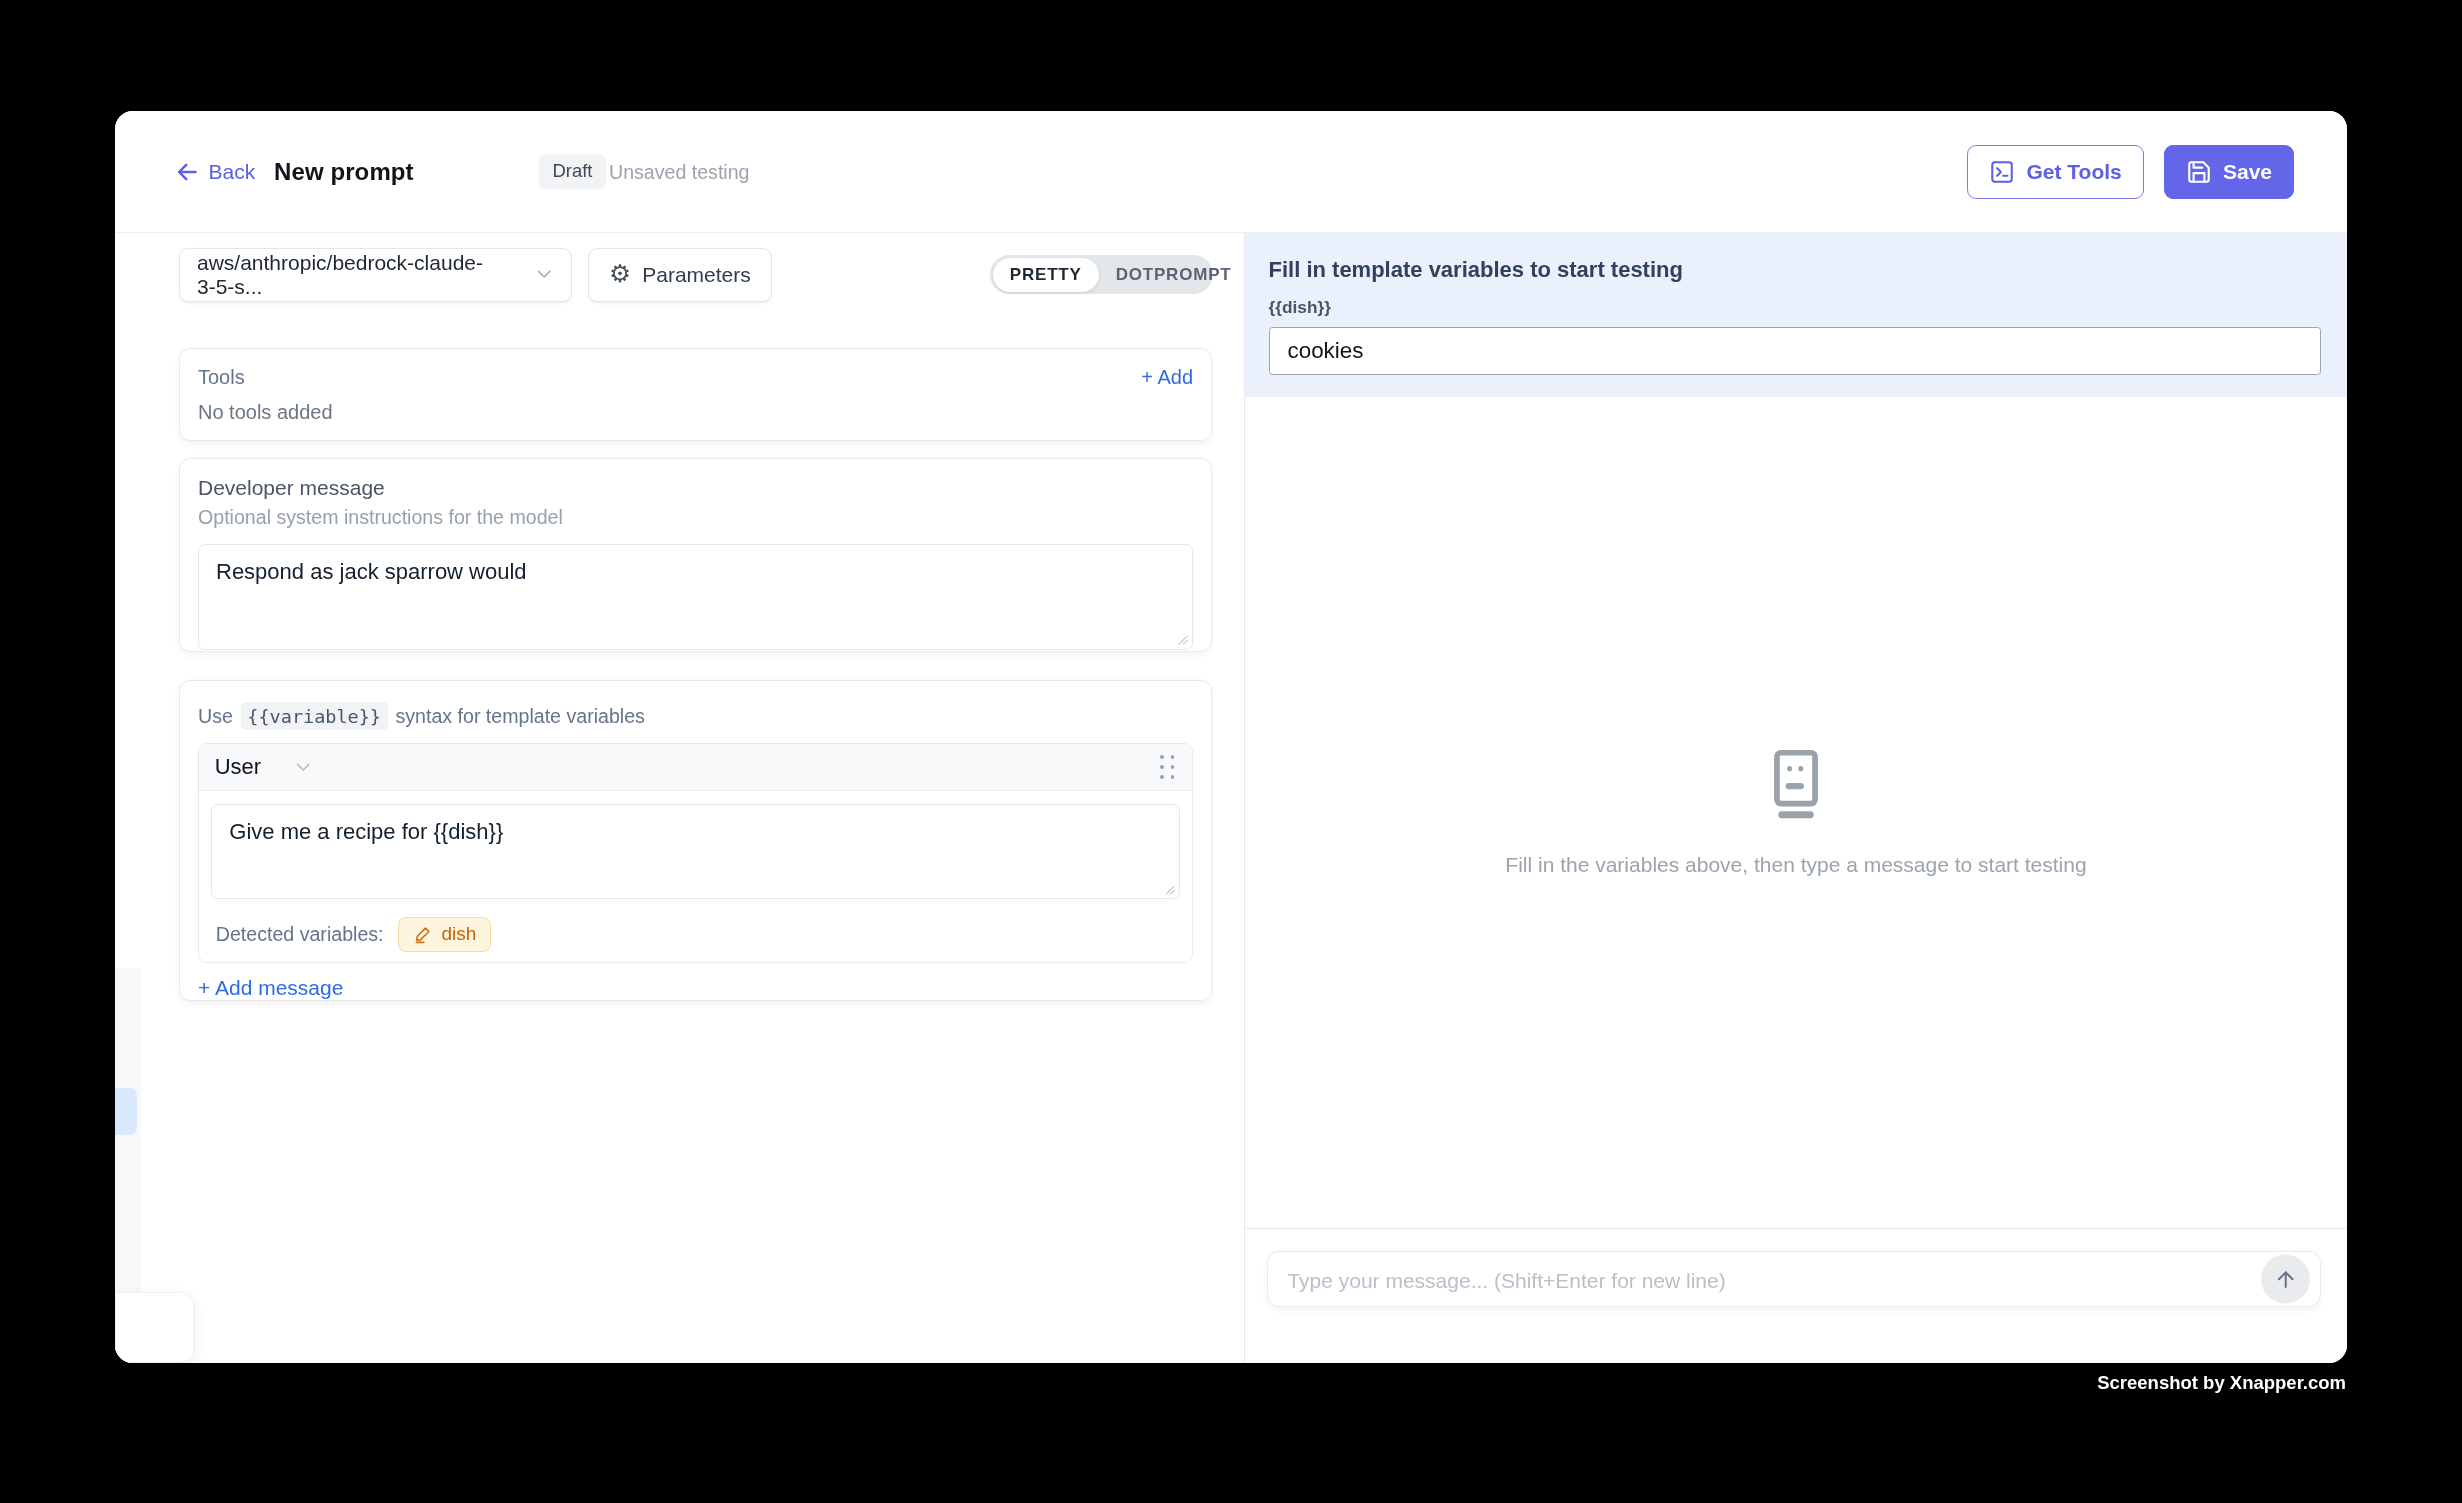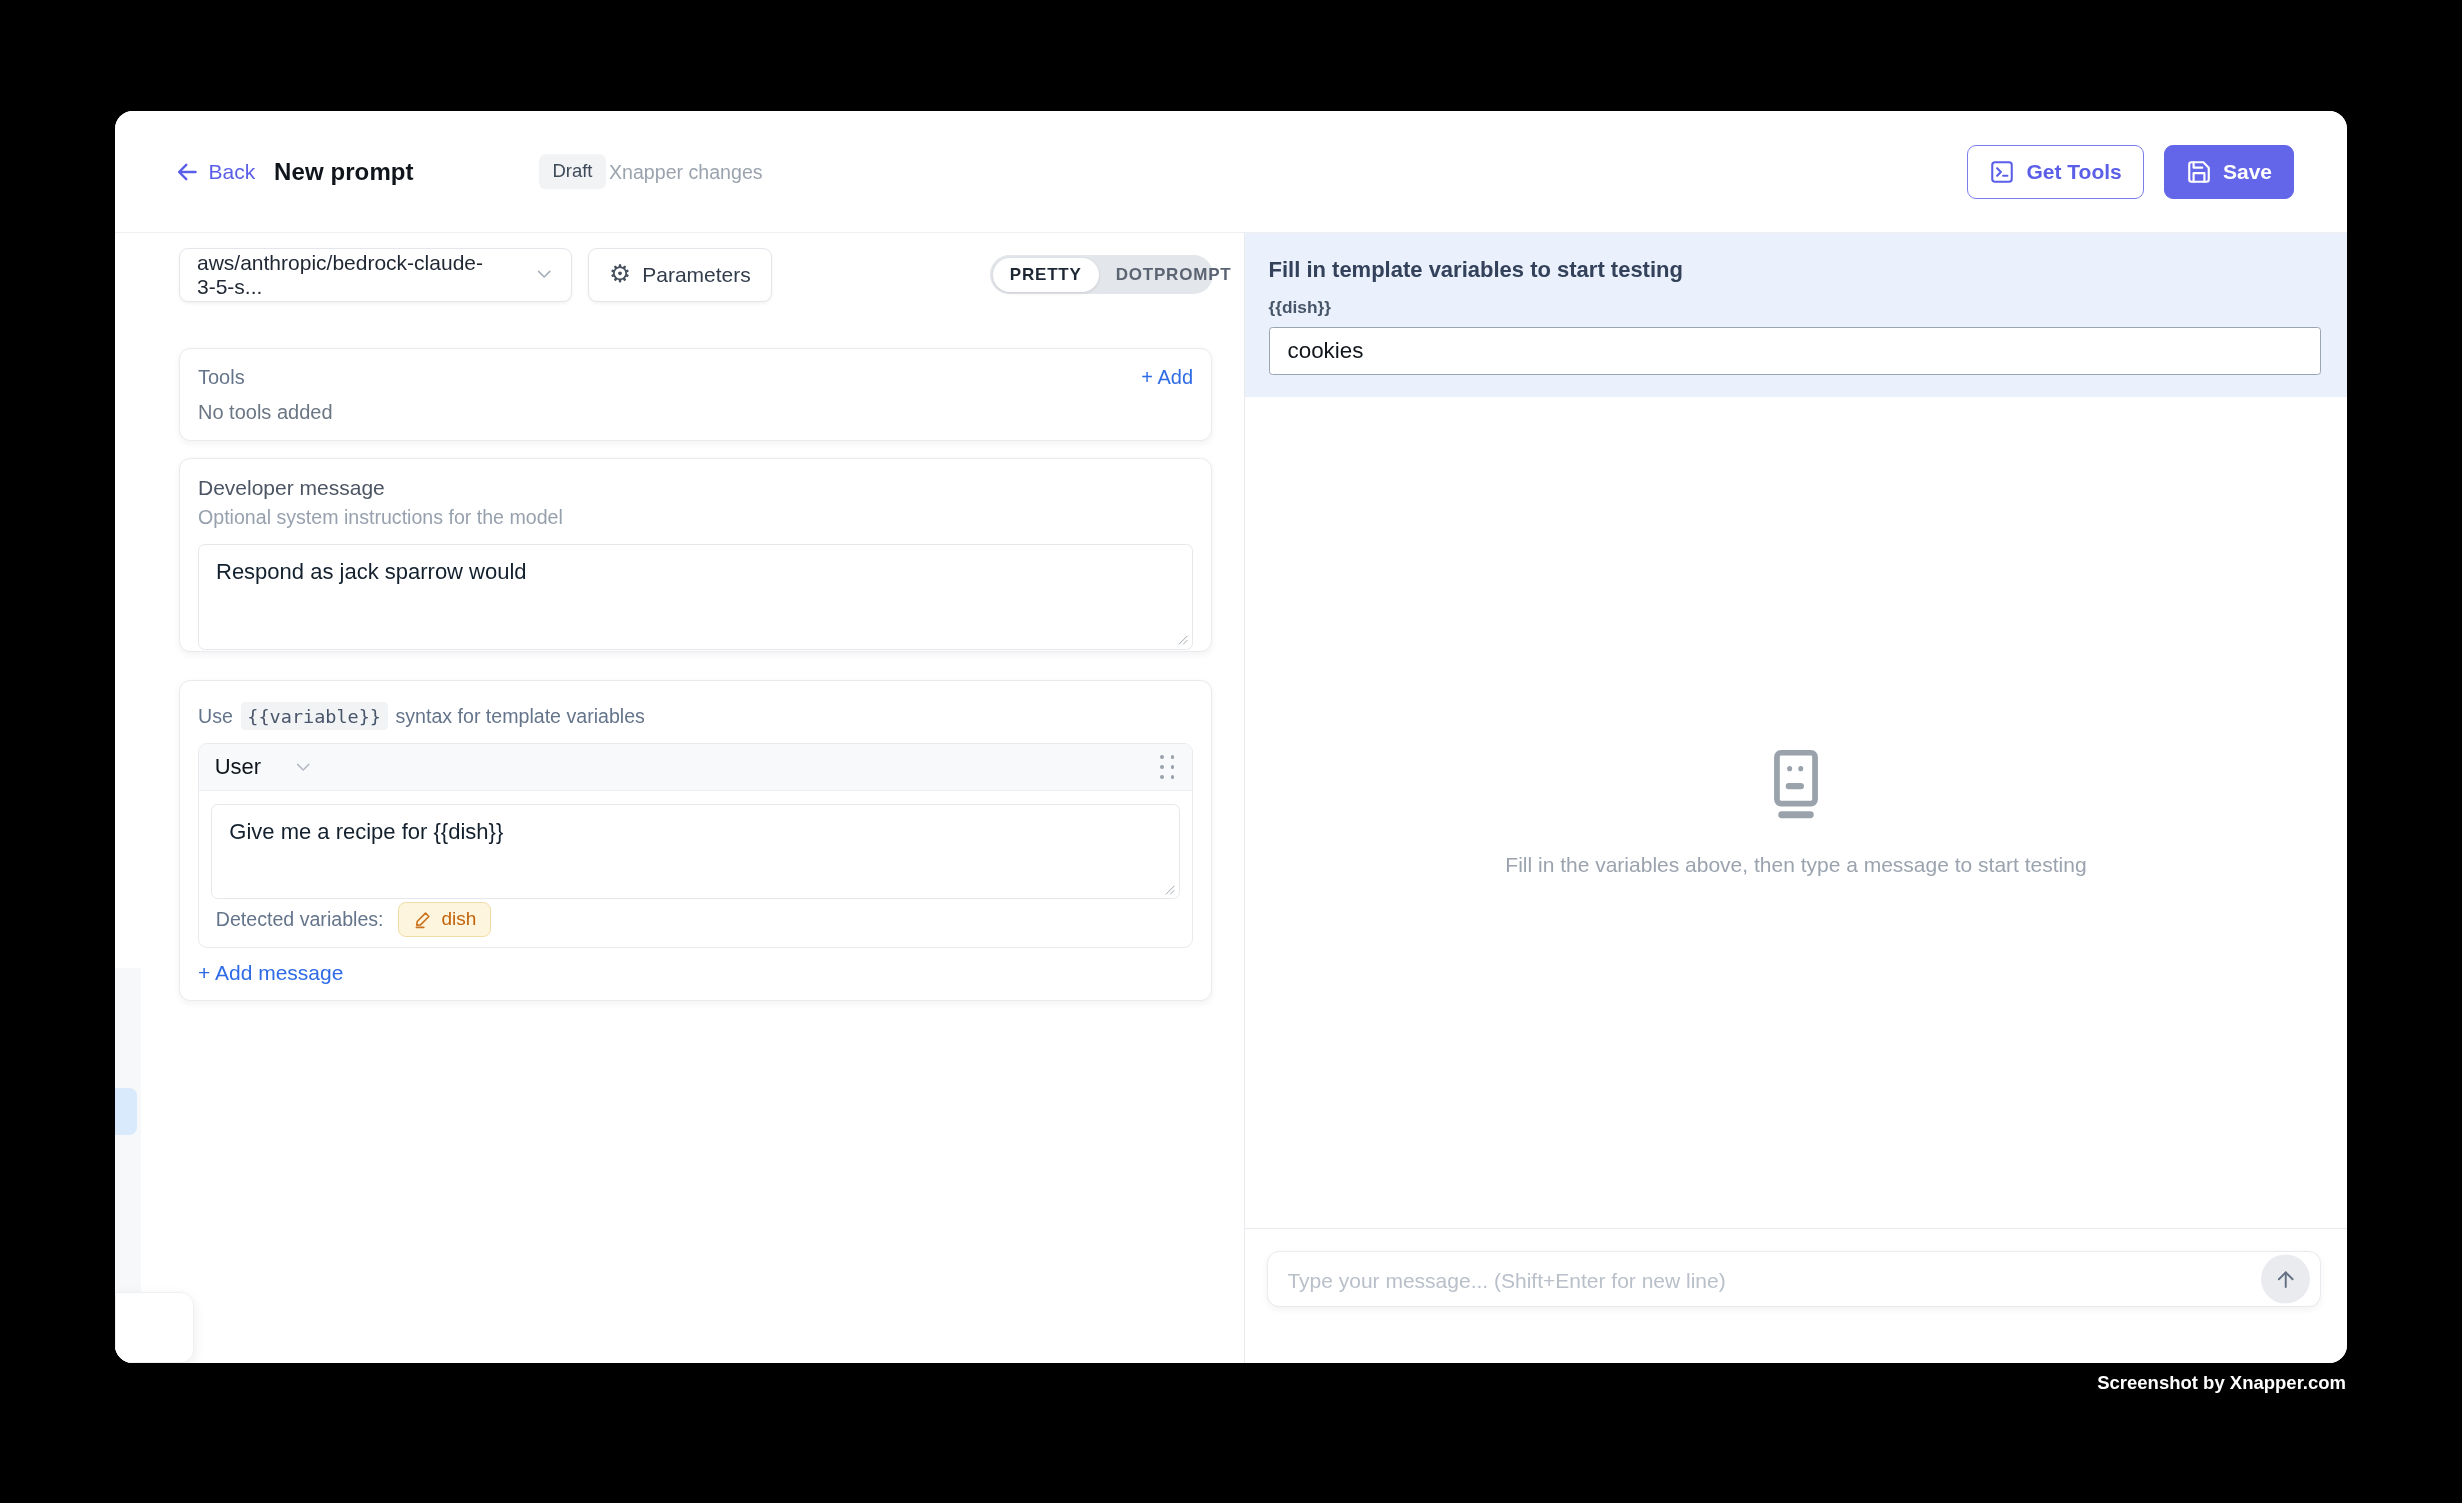--- a/index.html
+++ b/index.html
@@ -75,21 +75,21 @@
   .msg-block { margin-top:13.4px; border:1.1px solid #e8eaee; border-radius:9px; overflow:hidden; }
   .msg-head { height:47px; background:#f8f9fb; border-bottom:1.1px solid #eceef1;
          display:flex; align-items:center; padding:0 15.7px; }
   .role { font-size:22px; color:#10151c; }
   .msg-head .chev { margin-left:31px; color:#b3bac3; }
   .drag { margin-left:auto; width:17px; height:27px; position:relative; cursor:grab; }
   .drag i { position:absolute; width:3.9px; height:3.9px; border-radius:50%; background:#99a1ab;
          box-shadow:0 10px 0 #99a1ab, 0 20px 0 #99a1ab; }
   .drag i:first-child { left:1.1px; top:1.1px; } .drag i:last-child { left:11.2px; top:1.1px; }
   .msg-body { padding:12.3px 12.3px 10px 12.3px; }
-  .detected { display:flex; align-items:center; gap:14.6px; margin-top:1px; padding-left:4.5px;text-align:center; }
+  .detected { display:flex; align-items:center; gap:14.6px; margin-top:16px; padding-left:4.5px;text-align:center; }
   .detected-label { font-size:19.6px; color:#64748b; }
   .var-badge { display:flex; align-items:center; gap:9px; background:#fdf5dd;
          border:1.1px solid #f3dca4; border-radius:7.8px; padding:5.6px 13.4px;
          font-size:19px; color:#c2630a; cursor:pointer; }
   .var-badge svg { width:20px; height:20px; }
   .add-msg { margin-top:13.4px; font-size:21px; }
 
   
   .edge-strip { position:absolute; left:0; top:857px; width:26px; height:325px; background:#f7f8fa; }
   .edge-blue { position:absolute; left:0; top:977px; width:22.4px; height:47px; background:#d9eafd;
@@ -132,21 +132,21 @@
     <div class="hdr">
       <div class="back">
         <svg viewBox="0 0 24 24" fill="none" stroke="#5b5fe8" stroke-width="2.4" stroke-linecap="round" stroke-linejoin="round">
             <line x1="20" y1="12" x2="5" y2="12"></line>
             <polyline points="11 5 4 12 11 19"></polyline>
           </svg>
         <span>Back</span>
       </div>
       <div class="title">New prompt</div>
       <div class="draft">Draft</div>
-      <div class="unsaved">Xnapper changes</div>
+      <div class="unsaved">Unsaved testing</div>
       <div class="hdr-actions">
         <button class="btn btn-outline">
           <svg viewBox="0 0 24 24" fill="none" stroke="#5b5fe8" stroke-width="1.9" stroke-linecap="round" stroke-linejoin="round">
               <rect x="3" y="3" width="18" height="18" rx="2.5"></rect>
               <polyline points="7.5 8.5 11 12 7.5 15.5"></polyline>
               <line x1="13" y1="15.5" x2="17" y2="15.5"></line>
             </svg>
           <span>Get Tools</span>
         </button>
         <button class="btn btn-fill">

